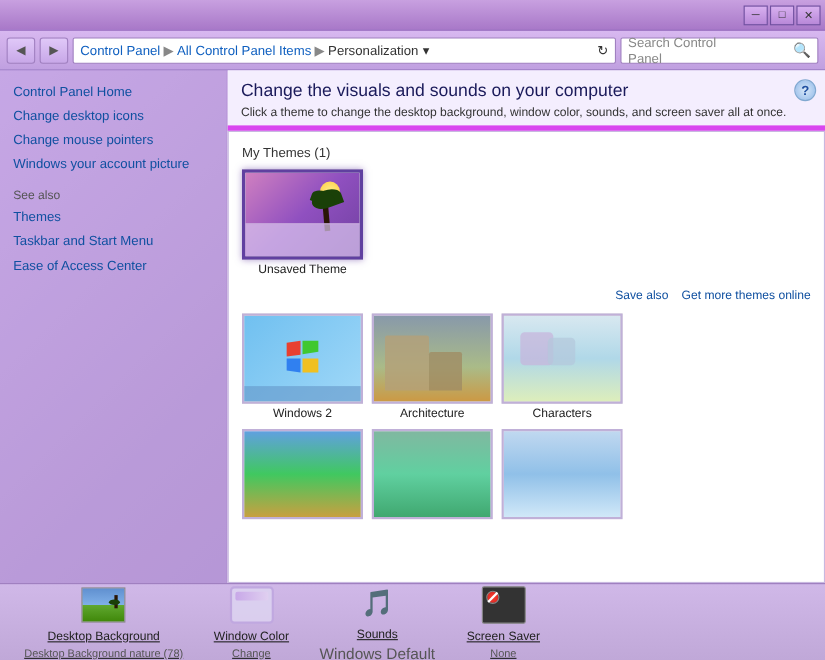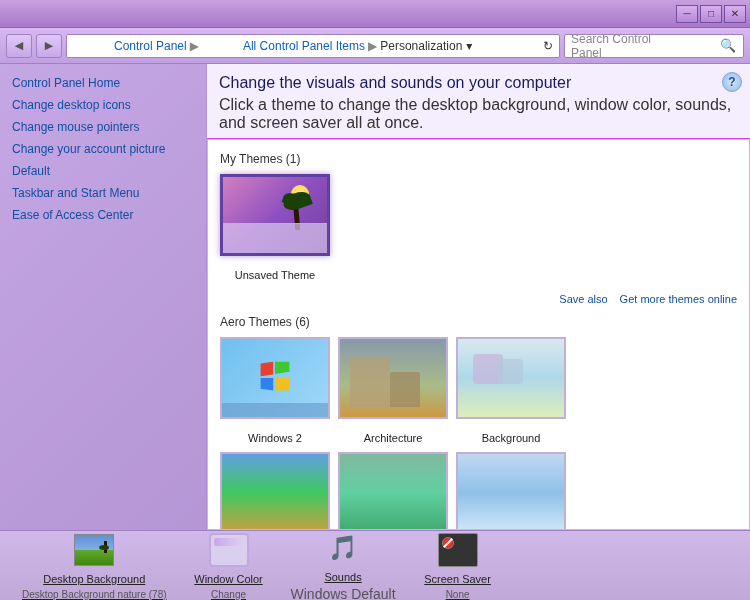--- a/index.html
+++ b/index.html
@@ -68,21 +68,21 @@
       background: white;
       border: 1px solid #a080c0;
       border-radius: 2px;
       display: flex;
       align-items: center;
       padding: 0 6px;
       font-size: 12px;
       color: #333;
     }
     .breadcrumb-sep { color: #888; margin: 0 3px; }
-    .breadcrumb-link { color: #1060c0; cursor: pointer; margin-left: 41px; }
+    .breadcrumb-link { color: #1060c0; cursor: pointer; }
     .search-bar {
       width: 180px;
       height: 24px;
       background: white;
       border: 1px solid #a080c0;
       border-radius: 2px;
       display: flex;
       align-items: center;
       padding: 0 6px;
       color: #888;
@@ -121,31 +121,31 @@
     
     .content {
       flex: 1;
       background: rgba(240, 235, 250, 0.85);
       display: flex;
       flex-direction: column;
       position: relative;
     }
     .content-header {
       padding: 10px 12px 6px;
-      border-bottom: 1px solid #d946ef;
+      border-bottom: 5px solid #d946ef;
       background: rgba(245, 240, 255, 0.9);
     }
     .content-title {
       font-size: 16px;
       color: #1a1a5a;
       font-weight: normal;
       margin-bottom: 4px;
     }
     .content-subtitle {
-      font-size: 16px;
+      font-size: 11px;
       color: #333;
     }
 
     .themes-scroll {
       flex: 1;
       overflow-y: auto;
       padding: 8px 12px;
       background: white;
       margin: 0;
       border: 1px solid #c8b8e0;
@@ -182,21 +182,21 @@
       position: relative;
     }
     .theme-thumb.selected {
       border: 3px solid #6040a0;
       box-shadow: 0 0 6px rgba(100, 60, 160, 0.5);
     }
     .theme-label {
       font-size: 11px;
       color: #222;
       text-align: right;
-      margin-top: 13px;
+      margin-top: 3px;
     }
 
     
     .thumb-unsaved {
       background: linear-gradient(135deg, #d080c0 0%, #9050c0 50%, #7040a0 100%);
       width: 100%;
       height: 100%;
       position: relative;
     }
     .thumb-unsaved-overlay {
@@ -387,23 +387,24 @@
   </div>
 </div>
 
 <div class="main-layout">
 
   <div class="sidebar">
     <a class="sidebar-link">Control Panel Home</a>
     <div style="margin-top:8px;">
       <a class="sidebar-link">Change desktop icons</a>
       <a class="sidebar-link">Change mouse pointers</a>
-      <a class="sidebar-link">Change your account picture</a>
-    </div>
-    <a class="sidebar-link">Default</a>
+      <a class="sidebar-link">Windows your account picture</a>
+    </div>
+    <div class="sidebar-section-title">See also</div>
+    <a class="sidebar-link">Themes</a>
     <a class="sidebar-link">Taskbar and Start Menu</a>
     <a class="sidebar-link">Ease of Access Center</a>
   </div>
 
   <div class="content">
     <div class="content-header">
       <div class="content-title">Change the visuals and sounds on your computer</div>
       <div class="content-subtitle">Click a theme to change the desktop background, window color, sounds, and screen saver all at once.</div>
       <div class="help-btn">?</div>
     </div>
@@ -427,21 +428,20 @@
           </div>
           <div class="theme-label">Unsaved Theme</div>
         </div>
       </div>
 
       <div class="save-row">
         <a class="save-link">Save also</a>
         <a class="save-link">Get more themes online</a>
       </div>
 
-      <div class="section-label">Aero Themes (6)</div>
       <div class="themes-grid">
 
         <div class="theme-item">
           <div class="theme-thumb">
             <div class="thumb-win7">
 
               <svg class="thumb-win7-logo" viewBox="0 0 40 40">
                 <path d="M4,20 L18,18 L18,4 L4,6 Z" fill="#e84030"></path>
                 <path d="M20,17.5 L36,15 L36,4 L20,4 Z" fill="#40c830"></path>
                 <path d="M4,22 L18,22 L18,36 L4,34 Z" fill="#3080f0"></path>
@@ -463,21 +463,21 @@
           <div class="theme-label">Architecture</div>
         </div>
 
         <div class="theme-item">
           <div class="theme-thumb">
             <div class="thumb-chars">
               <div style="position:absolute;top:15px;left:15px;width:30px;height:30px;background:rgba(200,180,220,0.7);border-radius:4px;"></div>
               <div style="position:absolute;top:20px;left:40px;width:25px;height:25px;background:rgba(180,200,220,0.7);border-radius:4px;"></div>
             </div>
           </div>
-          <div class="theme-label">Background</div>
+          <div class="theme-label">Characters</div>
         </div>
 
       </div>
 
       <div class="themes-grid" style="margin-bottom:0;">
         <div class="theme-item">
           <div class="theme-thumb" style="background:linear-gradient(180deg,#60a0e0,#40c860,#c8a040);"></div>
         </div>
         <div class="theme-item">
           <div class="theme-thumb" style="background:linear-gradient(180deg,#80b8a0,#60d0a0,#40a870);"></div>

